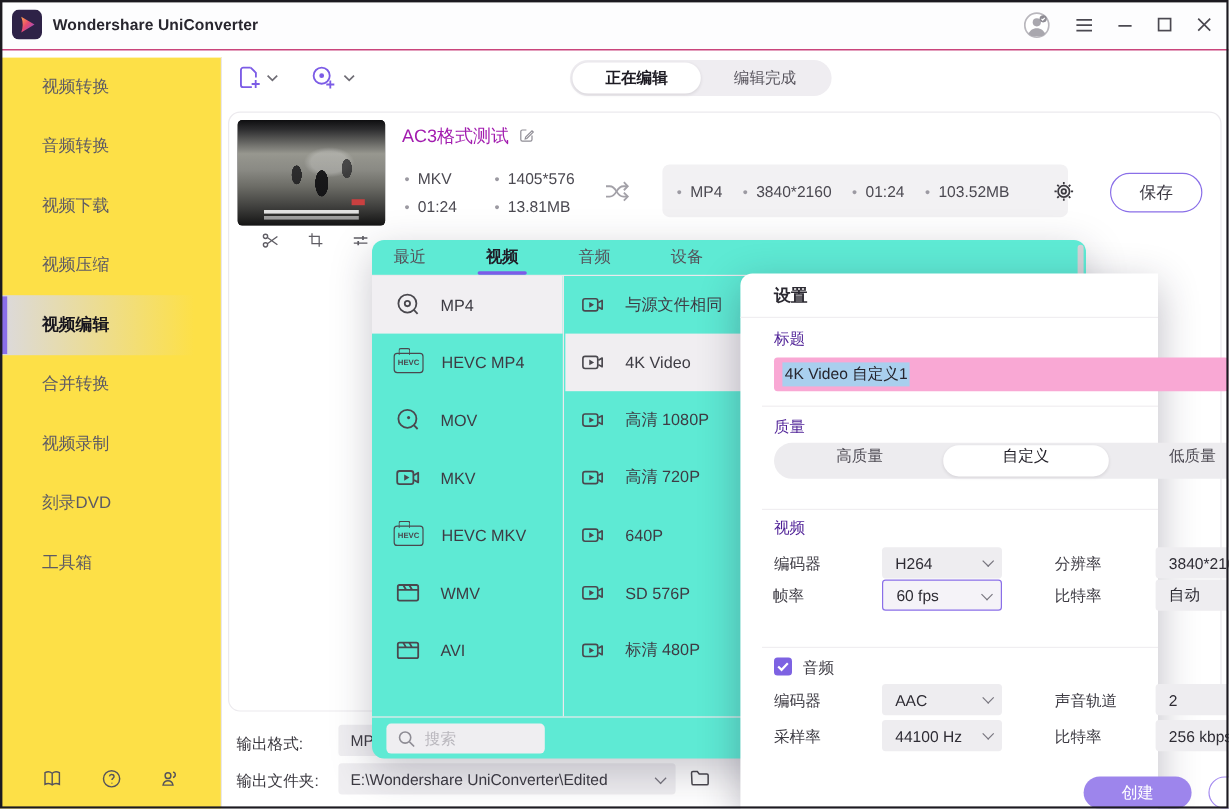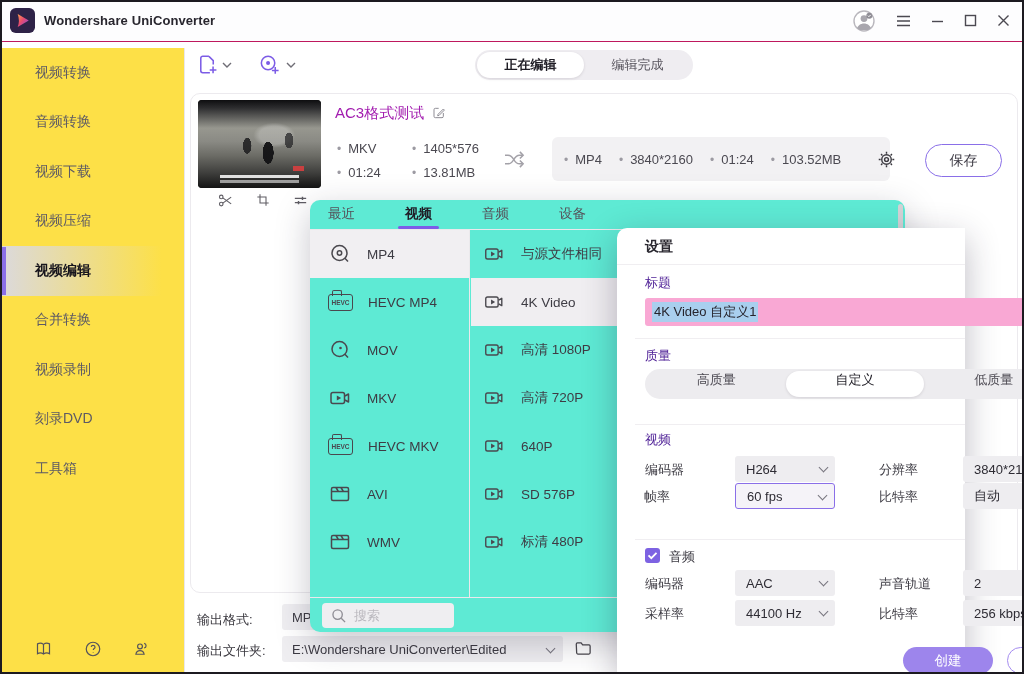--- a/index.html
+++ b/index.html
@@ -373,30 +373,30 @@
         <span class="badge">HEVC</span>
         <span>HEVC MKV</span>
       </div>
       <div class="fmt-item">
         <span class="ic">
             <svg width="24" height="24" viewBox="0 0 24 24" fill="none" stroke="currentColor" stroke-width="1.5">
               <rect x="3.5" y="5.5" width="17" height="13" rx="1.5"></rect>
               <path d="M3.5 9.5h17M8 5.5l2.4 4M13 5.5l2.4 4"></path>
             </svg>
           </span>
-        <span>AVI</span>
+        <span>WMV</span>
       </div>
       <div class="fmt-item">
         <span class="ic">
             <svg width="24" height="24" viewBox="0 0 24 24" fill="none" stroke="currentColor" stroke-width="1.5">
               <rect x="3.5" y="5.5" width="17" height="13" rx="1.5"></rect>
               <path d="M3.5 9.5h17M8 5.5l2.4 4M13 5.5l2.4 4"></path>
             </svg>
           </span>
-        <span>WMV</span>
+        <span>AVI</span>
       </div>
     </div>
     <div class="fmt-scroll"></div>
     <div class="preset-col">
       <div class="preset-item">
         <span class="ic">
             <svg width="22" height="22" viewBox="0 0 24 24" fill="none" stroke="currentColor" stroke-width="1.5">
               <rect x="3" y="6.5" width="13.5" height="11" rx="2"></rect>
               <path d="M8.8 9.4l4.4 2.6-4.4 2.6z" fill="currentColor" stroke="none"></path>
               <path d="M17 10l3.5-2v8L17 14" stroke-linejoin="round"></path>

